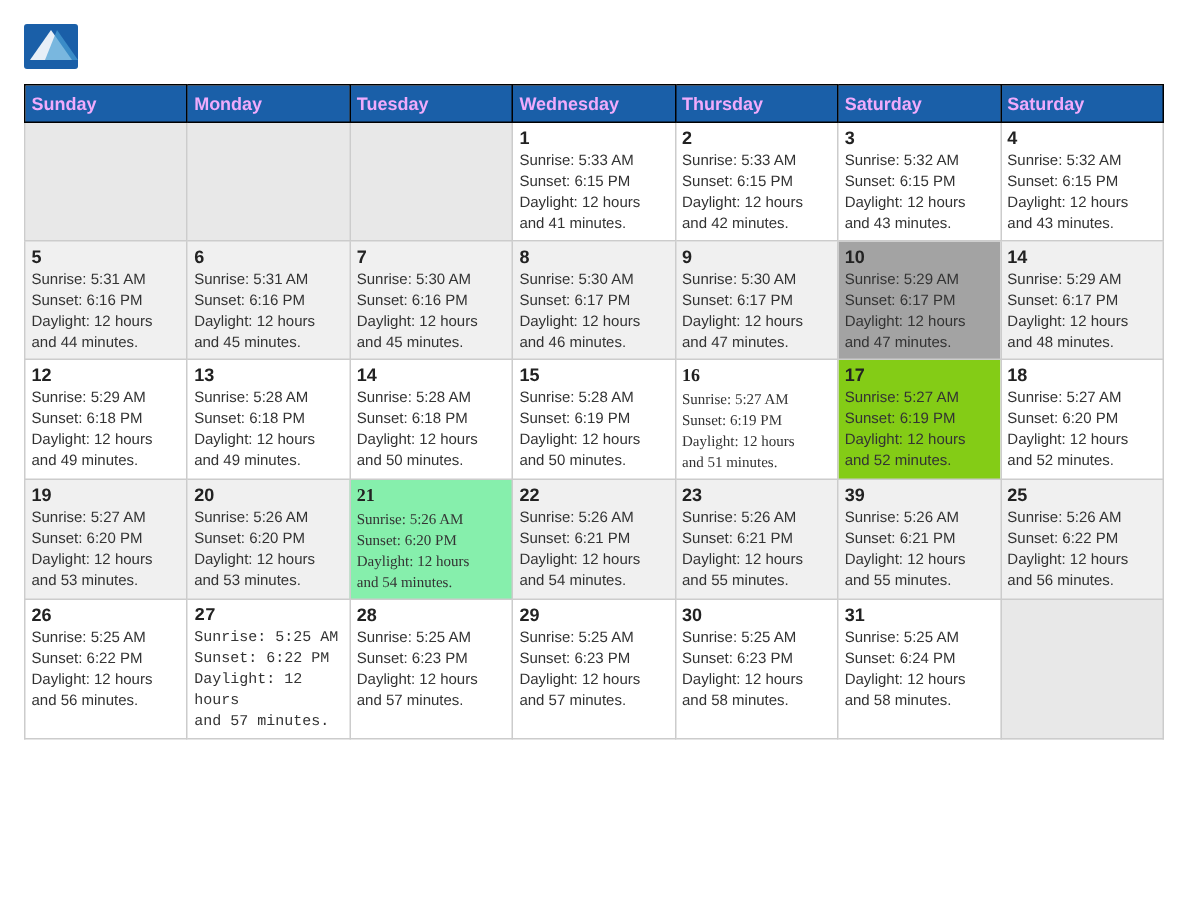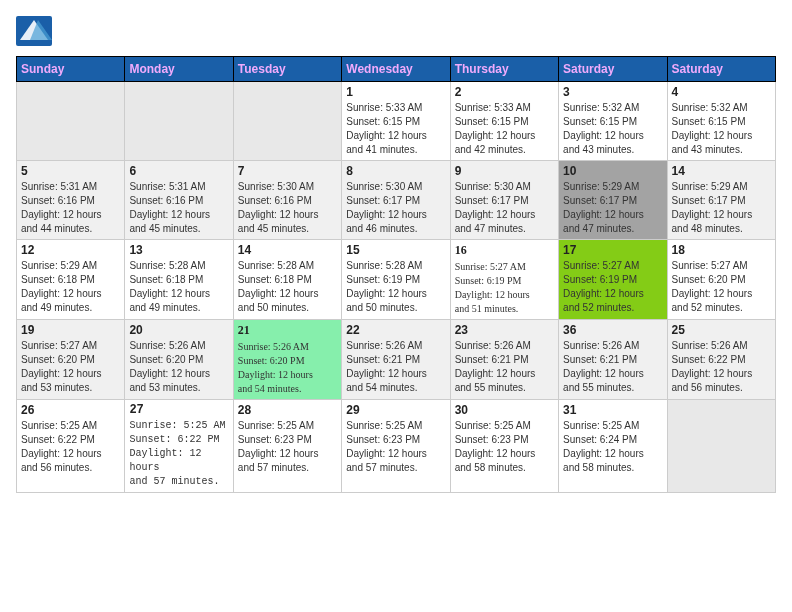--- a/index.html
+++ b/index.html
@@ -249,21 +249,21 @@
 and 54 minutes.</div>
         </td>
         <td style="background: rgb(240, 240, 240);">
           <div class="day-number">23</div>
           <div class="day-info" style="white-space: pre-line;">Sunrise: 5:26 AM
 Sunset: 6:21 PM
 Daylight: 12 hours
 and 55 minutes.</div>
         </td>
         <td style="background: rgb(240, 240, 240);">
-          <div class="day-number">36</div>
+          <div class="day-number">39</div>
           <div class="day-info" style="white-space: pre-line;">Sunrise: 5:26 AM
 Sunset: 6:21 PM
 Daylight: 12 hours
 and 55 minutes.</div>
         </td>
         <td style="background: rgb(240, 240, 240);">
           <div class="day-number">25</div>
           <div class="day-info" style="white-space: pre-line;">Sunrise: 5:26 AM
 Sunset: 6:22 PM
 Daylight: 12 hours

